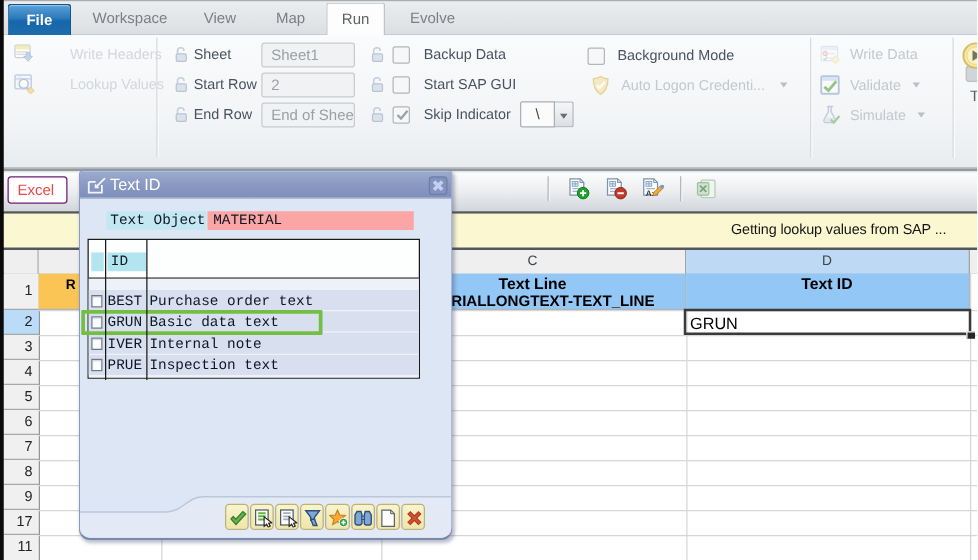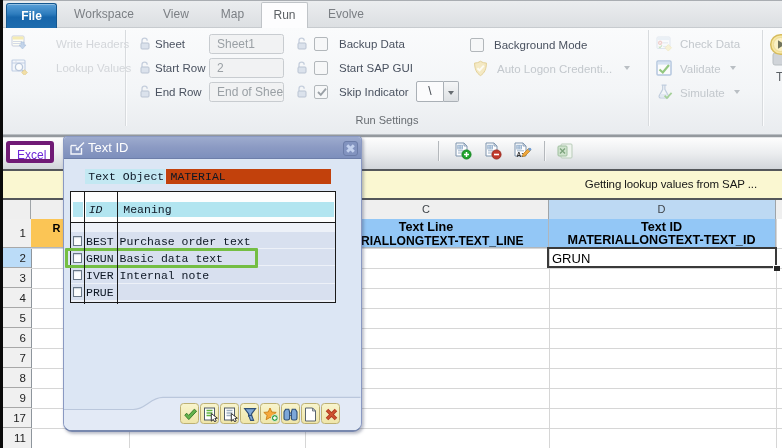--- a/index.html
+++ b/index.html
@@ -40,22 +40,22 @@
   .cbx{width:14px;height:14px;background:#f6f7f8;border:1px solid #b2b7bb;border-radius:2px;}
   .arrow-dn{width:0;height:0;border-left:3.5px solid transparent;border-right:3.5px solid transparent;
     border-top:4px solid #676c71;}
   .arrow-dn-dis{border-top-color:#babfc4;}
 
   
   #toolbar{left:3px;top:137px;width:779px;height:31.5px;
     background:linear-gradient(#fdfdfd 0%,#ebedef 50%,#d2d6da 100%);
     border-top:1px solid #e2e4e6;}
   #dark1{left:0;top:168.5px;width:782px;height:2.5px;background:#54575a;}
-  #excel-combo{left:6px;top:141px;width:48px;height:22px;background:#fff;border:4px solid #701a75;
-    border-radius:3px;font-size:12px;color:#6d28d9;line-height:20px;padding-left:7px;}
+  #excel-combo{left:6px;top:141px;width:48px;height:22px;background:#fff;border:1px solid #701a75;
+    border-radius:3px;font-size:12px;color:#ef4444;line-height:20px;padding-left:7px;}
   #mark-headers{left:363px;top:145px;font-size:12px;color:#42474c;margin-top:28px;}
   .tb-sep{top:141px;width:1px;height:20px;background:#b4b8bc;box-shadow:1px 0 0 #f5f6f7;}
 
   
   #statusbar{left:0;top:171px;width:782px;height:26.5px;background:#faf7d1;}
   #statusbar-text{right:25px;top:177.5px;font-size:11.5px;font-weight:400;letter-spacing:-0.1px;color:#161616;}
   #dark2{left:0;top:197.5px;width:782px;height:2.5px;background:#54575a;}
 
   
   #grid{left:0;top:200px;width:782px;height:248px;background:#fff;}
@@ -81,21 +81,21 @@
   #dlg-title{left:0;top:0;width:296.5px;height:21.5px;
     background:linear-gradient(#9dabce 0%,#8b9ac3 50%,#7d8fbc 100%);
     border-radius:3px 3px 0 0;border-bottom:1px solid #6d7ea9;}
   #dlg-title-text{left:24px;top:3px;font-size:13px;color:#fff;}
   #dlg-close{left:279px;top:4px;width:14.5px;height:15px;background:#8293bf;
     border:1px solid #6c7da8;border-radius:3px;}
   #dlg-body{left:0;top:21.5px;width:296.5px;height:271px;background:#dce6f4;
     border-radius:0 0 8px 8px;overflow:hidden;}
   .mono{font-family:"Liberation Mono",monospace;font-size:11.5px;color:#0d1724;line-height:15px;}
   #to-label{left:21.3px;top:10px;width:80px;height:15.5px;background:#c3e8f2;padding-left:3px;}
-  #to-value{left:102px;top:10px;width:165px;height:15.5px;background:#c2410c;padding-left:4.5px;}
+  #to-value{left:102px;top:10px;width:165px;height:15.5px;background:#fca5a5;padding-left:4.5px;}
   #dlg-table{left:6px;top:32.5px;width:266px;height:111.5px;background:#fdfefe;border:1.3px solid #1a1a1a;}
   .tv{top:0;width:1.2px;height:111.5px;background:#1a1a1a;z-index:5;}
   .cyan{background:#b2e5f0;}
   #hdr-line{left:0;top:30px;width:263.5px;height:1.3px;background:#1a1a1a;}
   #tbl-body{left:0;top:31.3px;width:263.5px;height:79px;background:#edf1f8;}
   .trow{left:0;width:263.5px;height:16.3px;background:#d8e0ef;}
   .tcb{left:1.6px;width:9.8px;height:10px;background:#fcfdfe;border:1px solid #6a7888;box-shadow:inset 0 1px 1px rgba(120,140,160,.35);}
   .tid{left:15px;}
   .tmean{left:48.5px;}
   #green-box{left:0.5px;top:89.6px;width:193.5px;height:20.4px;border:3.2px solid #74be44;border-radius:1px;}
@@ -118,21 +118,20 @@
   <div class="abs tab" style="left:74px;width:60px;">Workspace</div>
   <div class="abs tab" style="left:163px;width:25px;">View</div>
   <div class="abs tab" style="left:219px;width:27px;">Map</div>
   <div class="abs" id="tab-run">Run</div>
   <div class="abs tab" style="left:326px;width:40px;">Evolve</div>
 
   <div class="abs" id="ribbon"></div>
   <div class="abs grp-sep" style="left:125px;"></div>
   <div class="abs grp-sep" style="left:648px;"></div>
   <div class="abs grp-sep" style="left:762px;"></div>
-  <div class="abs grp-label" style="left:126px;width:522px;">Run Settings</div>
 
   <div class="abs" style="left:11px;top:35px;width:16px;height:15px;">
     <svg width="16" height="15" viewBox="0 0 16 15">
       <rect x="1" y="1" width="12" height="10" rx="1" fill="#fdfdf4" stroke="#c8cede" stroke-width="1"></rect>
       <rect x="1.5" y="1.5" width="11" height="3" fill="#f5ecb4"></rect>
       <line x1="2" y1="6.5" x2="11" y2="6.5" stroke="#d4dae6" stroke-width="1"></line>
       <line x1="2" y1="8.5" x2="11" y2="8.5" stroke="#d4dae6" stroke-width="1"></line>
       <path d="M 10 7 L 13 7 L 13 10 L 15 10 L 11.5 14 L 8 10 L 10 10 Z" fill="#c3d4ea" stroke="#aabfdc" stroke-width=".6"></path>
     </svg>
   </div>
@@ -227,21 +226,21 @@
       <rect x="1" y="1" width="13" height="11.5" rx="1" fill="#fbfcfd" stroke="#c7d3e2" stroke-width="1"></rect>
       <rect x="1.5" y="1.5" width="12" height="2.6" fill="#dde7f2"></rect>
       <circle cx="4.2" cy="6.8" r="1.9" fill="#eda59e" stroke="#dd8880" stroke-width=".5"></circle>
       <path d="M 3.3 5.9 l 1.8 1.8 m 0 -1.8 l -1.8 1.8" stroke="#fff" stroke-width=".7"></path>
       <line x1="7" y1="6.8" x2="12" y2="6.8" stroke="#d6dde8" stroke-width="1.2"></line>
       <path d="M 2.8 10.6 l 1.2 1.2 2 -2.4" fill="none" stroke="#9ecf8e" stroke-width="1.1"></path>
       <line x1="7" y1="10.5" x2="12" y2="10.5" stroke="#d6dde8" stroke-width="1.2"></line>
       <rect x="10" y="9.5" width="4.6" height="4.6" transform="rotate(45 12.3 11.8)" fill="#f7ecb4" stroke="#e7d691" stroke-width=".7"></rect>
     </svg>
   </div>
-  <div class="abs rib-label-dis2" style="left:680px;top:36px;">Check Data</div>
+  <div class="abs rib-label-dis2" style="left:680px;top:36px;">Write Data</div>
 
   <div class="abs" style="left:656px;top:60px;opacity:.75;">
     <svg width="17" height="17" viewBox="0 0 17 17">
       <rect x="1" y="1" width="14" height="14" rx="1" fill="#fdfdfe" stroke="#9fb7d6" stroke-width="1.5"></rect>
       <rect x="1.8" y="1.8" width="12.4" height="2.8" fill="#ccdcf0"></rect>
       <path d="M 3.5 9.5 L 6.8 12.5 L 13 5" fill="none" stroke="#72b858" stroke-width="2.2"></path>
     </svg>
   </div>
   <div class="abs rib-label-dis2" style="left:680px;top:61px;">Validate</div>
   <div class="abs arrow-dn arrow-dn-dis" style="left:729.5px;top:66px;"></div>
@@ -362,21 +361,20 @@
     <div class="abs gridline-v" style="left:548.5px;top:18.5px;height:229.5px;"></div>
     <div class="abs gridline-v" style="left:775.5px;top:18.5px;height:229.5px;"></div>
 
     <div class="abs hdrcell" id="a1">R</div>
     <div class="abs hdrcell" style="left:304.5px;width:244px;">
       <div>Text Line</div>
       <div style="position:absolute;left:56.5px;top:16px;white-space:nowrap;font-size:12.1px;">RIALLONGTEXT-TEXT_LINE</div>
     </div>
     <div class="abs hdrcell" style="left:548.5px;width:227px;">
       <div>Text ID</div>
-      <div>MATERIALLONGTEXT-TEXT_ID</div>
     </div>
 
     <div class="abs" id="d2-text">GRUN</div>
     <div class="abs" id="d2-border"></div>
     <div class="abs" id="d2-handle"></div>
   </div>
 
   <div class="abs" id="dialog">
     <div class="abs" id="dlg-title"></div>
     <div class="abs" style="left:5px;top:4.5px;">
@@ -394,22 +392,21 @@
         </svg>
     </div>
     <div class="abs" id="dlg-body">
       <div class="abs mono" id="to-label">Text Object</div>
       <div class="abs mono" id="to-value">MATERIAL</div>
 
       <div class="abs" id="dlg-table">
         <div class="abs tv" style="left:13.3px;"></div>
         <div class="abs tv" style="left:45.6px;"></div>
         <div class="abs cyan" style="left:1.6px;top:10px;width:10.3px;height:15.4px;"></div>
-        <div class="abs cyan mono" style="left:14.5px;top:10px;width:31px;height:15.4px;padding-left:3.2px;font-style:italic;">ID</div>
-        <div class="abs cyan mono" style="left:46.8px;top:10px;width:216.5px;height:15.4px;padding-left:5.5px;">Meaning</div>
+        <div class="abs cyan mono" style="left:14.5px;top:10px;width:31px;height:15.4px;padding-left:3.2px;">ID</div>
         <div class="abs" id="hdr-line"></div>
         <div class="abs" id="tbl-body"></div>
 
         <div class="abs trow" style="top:40px;"></div>
         <div class="abs trow" style="top:57.2px;"></div>
         <div class="abs trow" style="top:74.4px;"></div>
         <div class="abs trow" style="top:91.6px;"></div>
 
         <div class="abs tcb" style="top:43.5px;"></div>
         <div class="abs tcb" style="top:60.7px;"></div>
@@ -417,20 +414,21 @@
         <div class="abs tcb" style="top:95.1px;"></div>
 
         <div class="abs mono tid" style="top:41.5px;">BEST</div>
         <div class="abs mono tid" style="top:58.7px;">GRUN</div>
         <div class="abs mono tid" style="top:75.9px;">IVER</div>
         <div class="abs mono tid" style="top:93.1px;">PRUE</div>
 
         <div class="abs mono tmean" style="top:41.5px;text-align:right;">Purchase order text</div>
         <div class="abs mono tmean" style="top:58.7px;">Basic data text</div>
         <div class="abs mono tmean" style="top:75.9px;">Internal note</div>
+        <div class="abs mono tmean" style="top:93.1px;">Inspection text</div>
       </div>
 
       <div class="abs" id="green-box"></div>
 
       <div class="abs" id="swoosh">
         <svg width="296.5" height="40" viewBox="0 0 296.5 40">
           <path d="M 0 18.5 L 69 18.5 C 82 18.5 86 6.3 99 6.3 L 296.5 6.3 L 296.5 40 L 0 40 Z" fill="#e3eaf6"></path>
           <path d="M 0 18.5 L 69 18.5 C 82 18.5 86 6.3 99 6.3 L 296.5 6.3" fill="none" stroke="#bac7dc" stroke-width="1.2"></path>
         </svg>
       </div>

